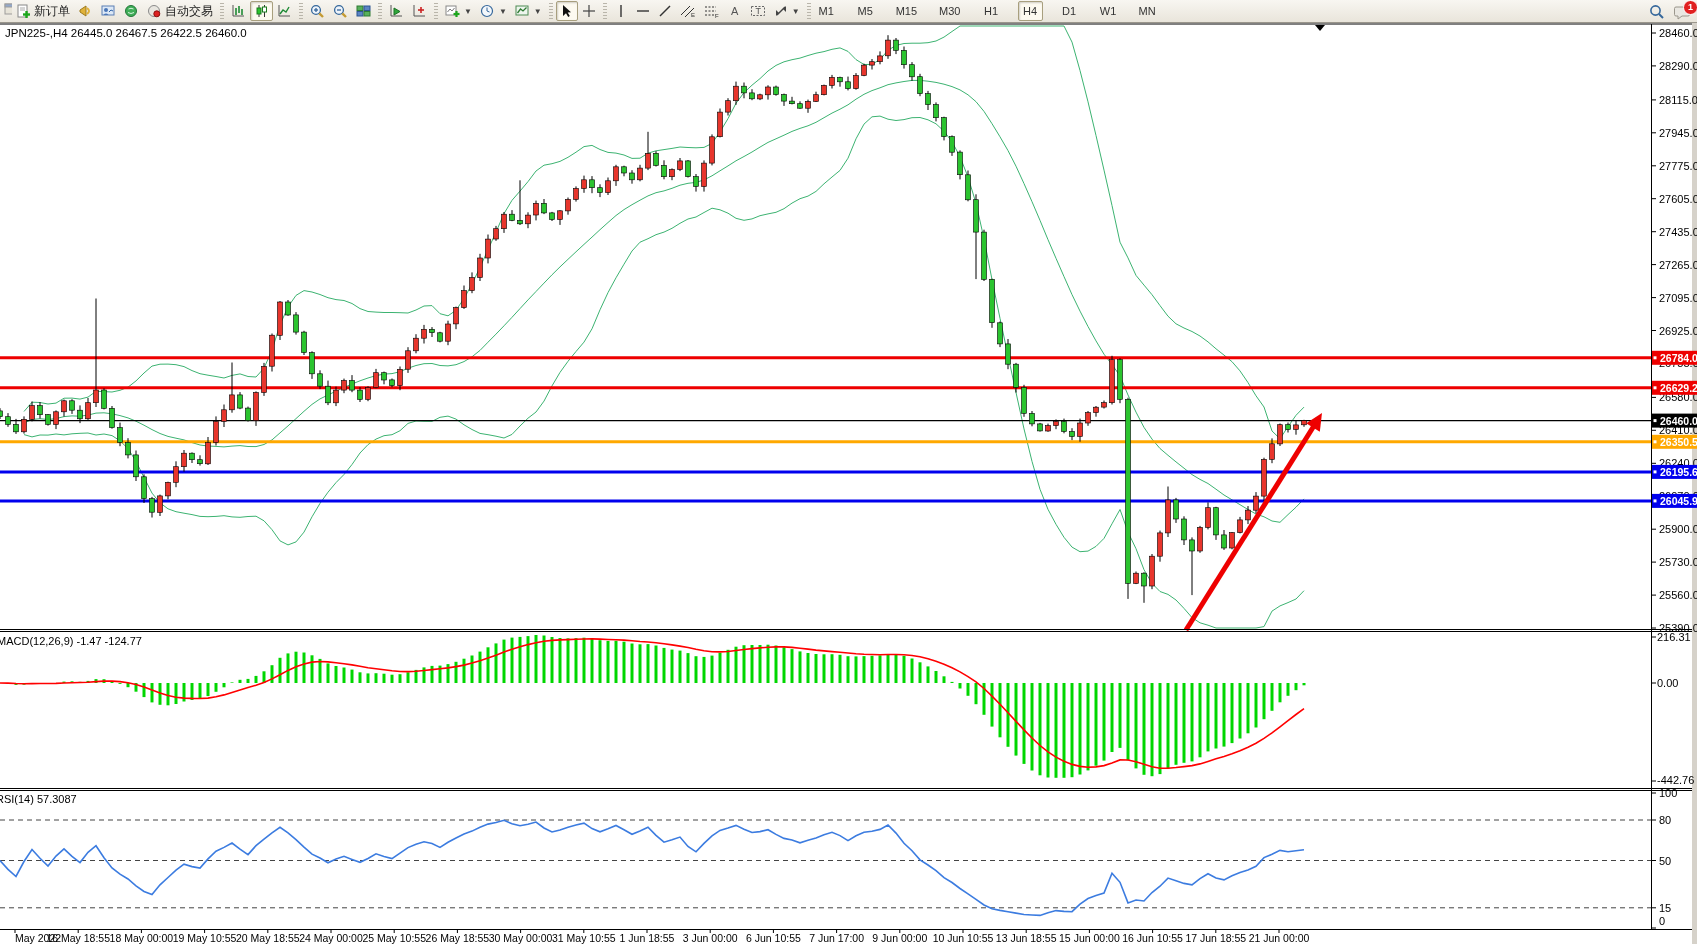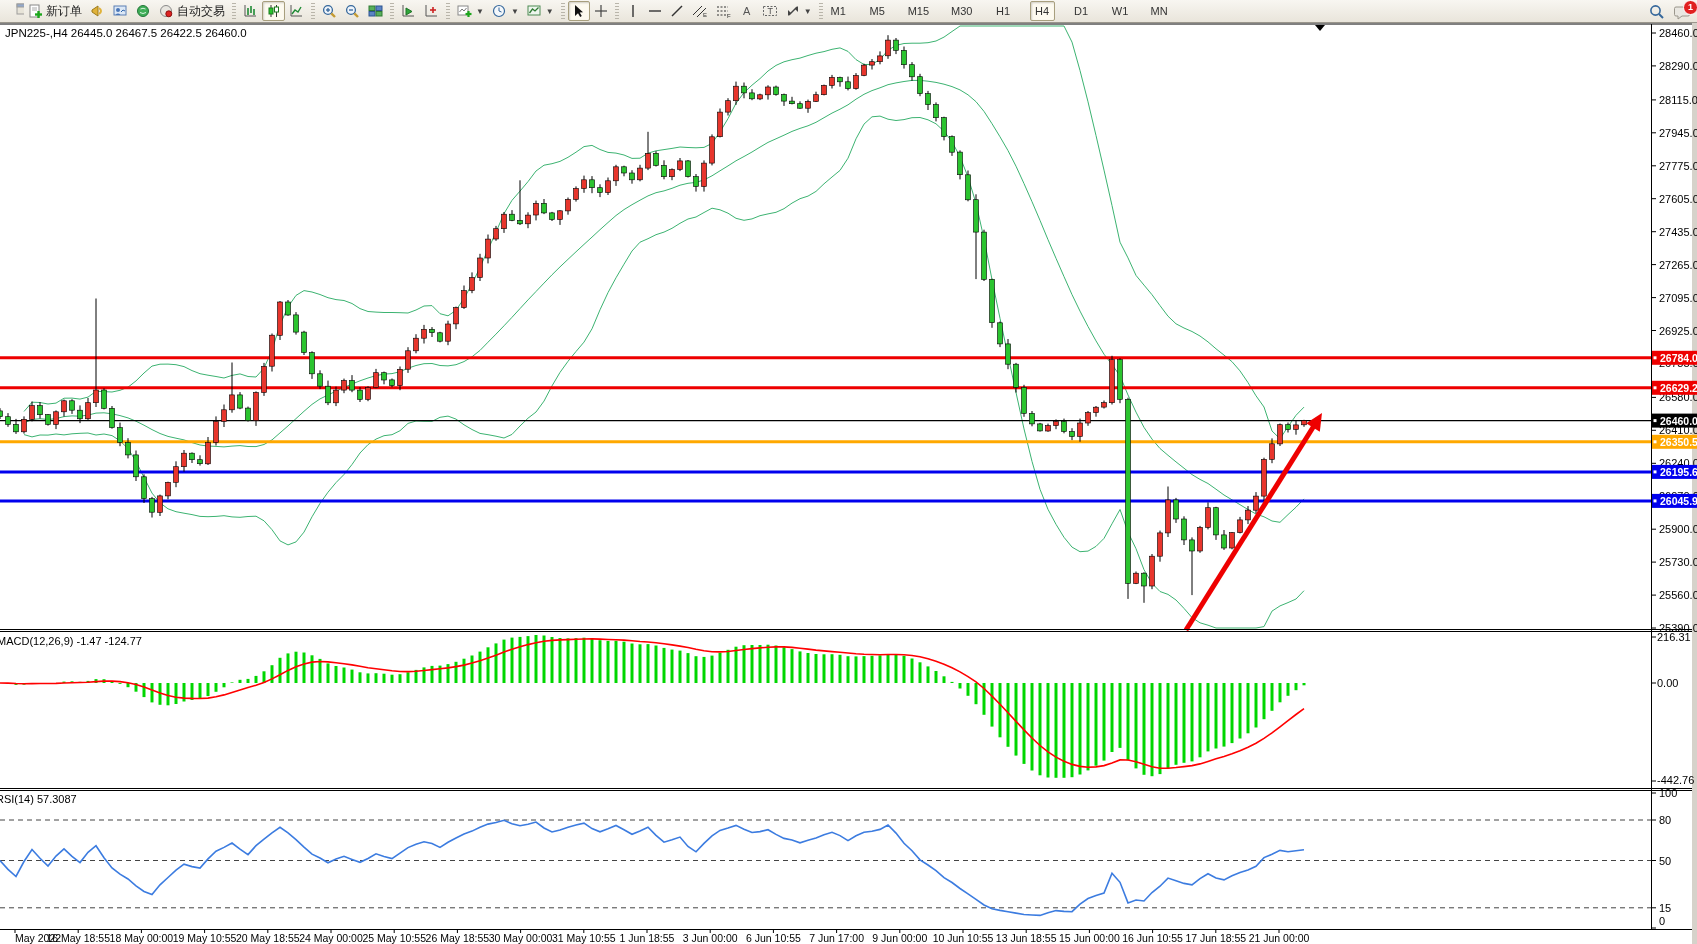--- a/index.html
+++ b/index.html
@@ -4,21 +4,21 @@
 <style>
   html,body{margin:0;padding:0;background:#fff;}
   body{width:1697px;height:944px;overflow:hidden;font-family:"Liberation Sans",sans-serif;-webkit-user-select:none;user-select:none;}
   #app{position:relative;width:1697px;height:944px;background:#fff;}
 
   
   .toolbar{
     position:absolute;top:0;left:0;width:1697px;height:23px;
     background:linear-gradient(#f8f6f1,#e9e5db);
     border-bottom:1px solid #9a968c;
-    display:flex;align-items:center;padding:0 14px;box-sizing:border-box;
+    display:flex;align-items:center;padding:0 2px;box-sizing:border-box;
     font-size:12px;color:#222;white-space:nowrap;
   }
   .tb{
     height:20px;min-width:22px;border:1px solid transparent;background:transparent;
     display:inline-flex;align-items:center;justify-content:center;gap:3px;
     font-size:12px;color:#222;padding:0 3px;border-radius:2px;
     font-family:"Liberation Sans",sans-serif;cursor:default;
   }
   .tb.pressed{background:#fdfaf0;border:1px solid #a89f7e;box-shadow:inset 1px 1px 2px rgba(0,0,0,.18);}
   .tb svg{display:block;}

